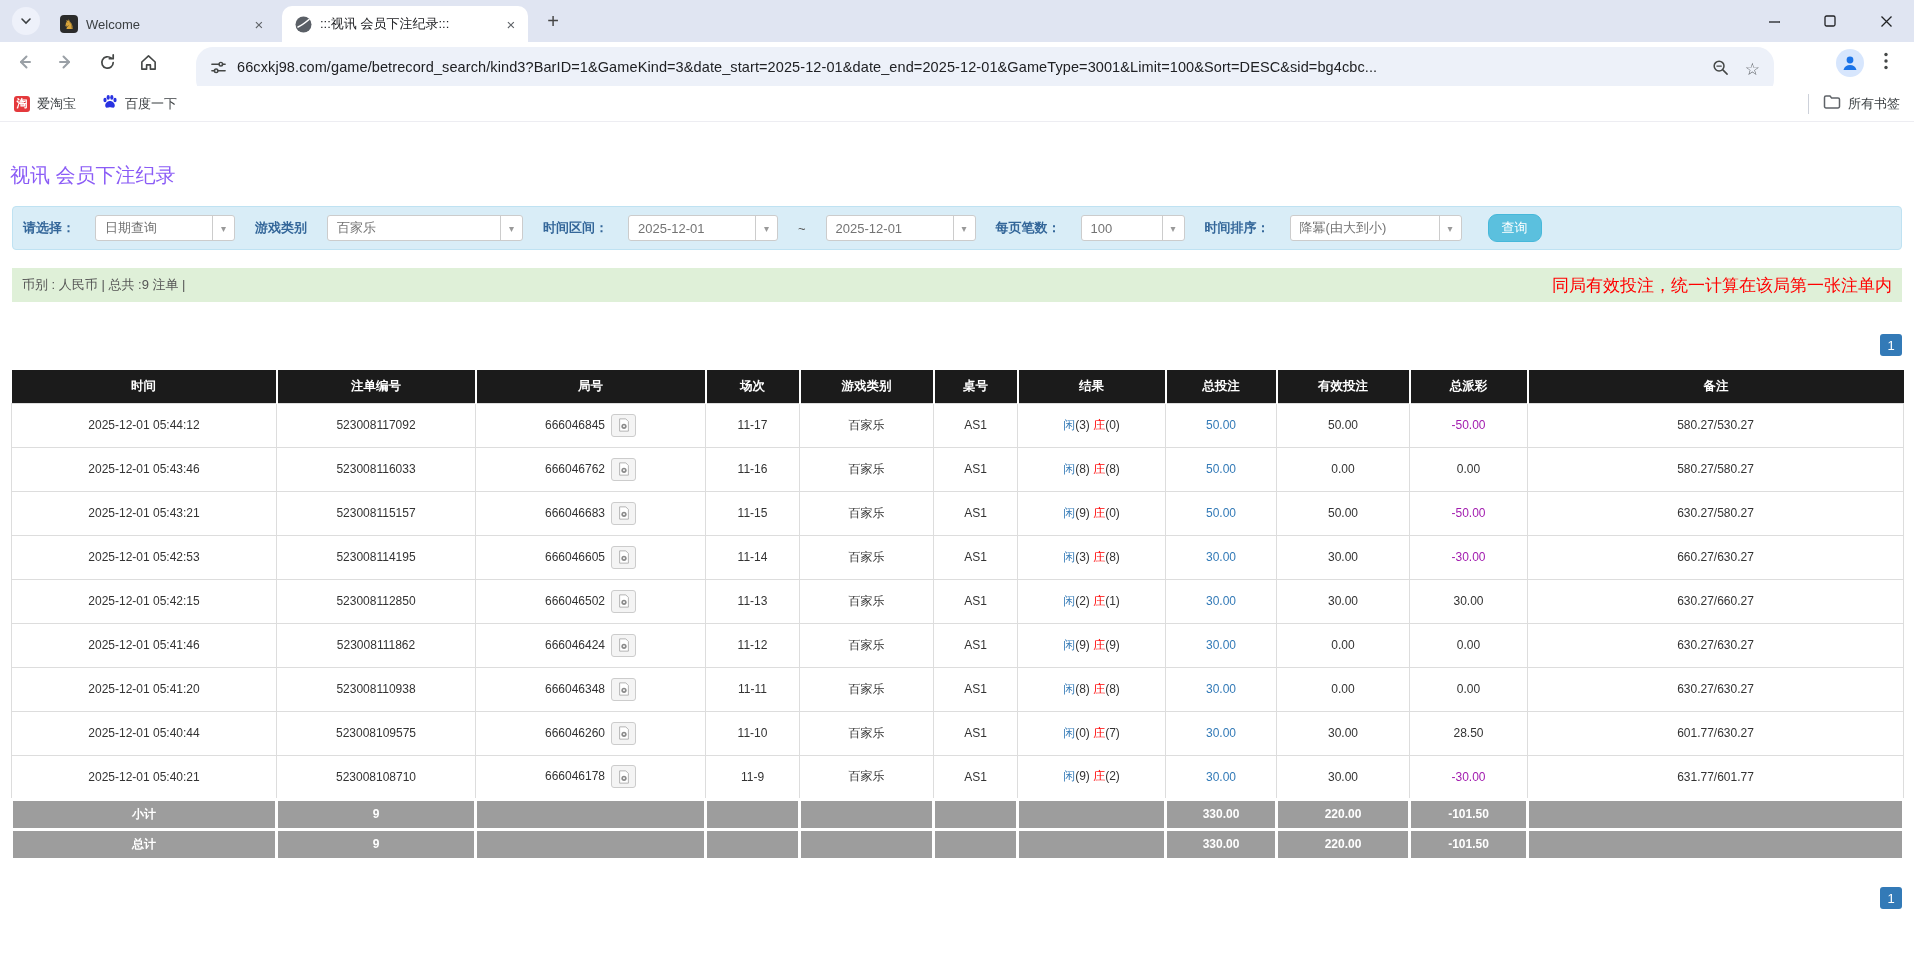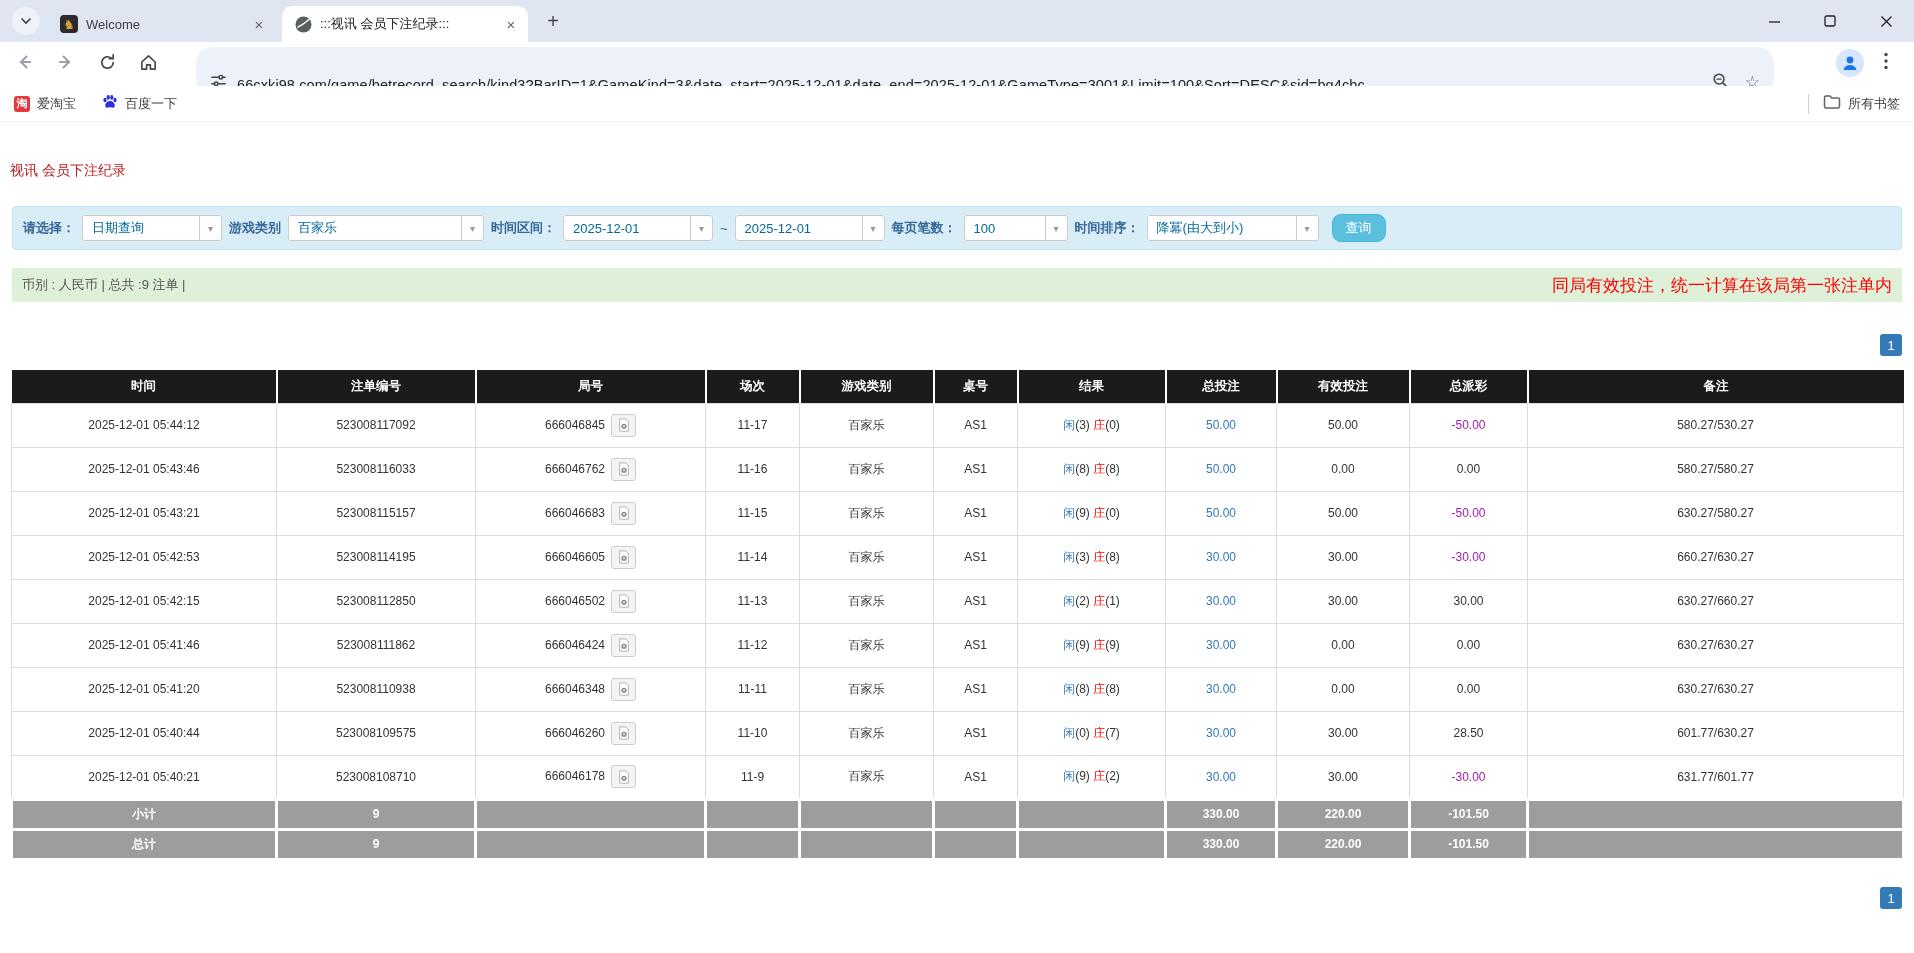--- a/index.html
+++ b/index.html
@@ -20,48 +20,48 @@
                justify-content:center; color:#5f6368; font-size:15px; }
   .new-tab { position:absolute; left:540px; top:8px; width:26px; height:26px; display:flex;
              align-items:center; justify-content:center; color:#444; font-size:20px; }
   .win-controls { position:absolute; right:0; top:0; height:42px; display:flex; }
   .win-btn { width:56px; height:42px; display:flex; align-items:center; justify-content:center; }
 
   .toolbar { position:absolute; top:42px; left:0; width:100%; height:44px; background:#fff; }
   .nav-icons { position:absolute; left:14px; top:52px; display:flex; gap:22px; align-items:center; }
   .nav-icons svg { display:block; }
   .omnibox { position:absolute; left:196px; top:47px; width:1578px; height:50px; border-radius:17px;
-             background:#edf1f9; display:flex; align-items:flex-end; padding:4px 14px; }
+             background:#edf1f9; display:flex; align-items:flex-start; padding:12px 14px; }
   .url-text { flex:1; margin-left:10px; font-size:14.5px; color:#202124; white-space:nowrap;
               overflow:hidden; letter-spacing:0.1px; }
   .omni-icons { display:flex; gap:16px; align-items:center; margin-left:10px; }
   .star { font-size:17px; color:#5f6368; line-height:1; }
   .toolbar-right { position:absolute; right:26px; top:49px; display:flex; gap:20px; align-items:center; }
   .avatar { width:28px; height:28px; border-radius:50%; background:#d7e6fd; display:flex;
             align-items:center; justify-content:center; }
 
   .bookmarks { position:absolute; top:86px; left:0; width:100%; height:36px; background:#fff;
                border-bottom:1px solid #ededf2; display:flex; align-items:center; padding:0 14px; }
   .bm { display:flex; align-items:center; gap:7px; font-size:13px; color:#3c4043; margin-right:26px; }
   .tao-ico { width:16px; height:16px; background:#e4393c; border-radius:3px; color:#fff; font-size:11px;
              font-weight:bold; display:flex; align-items:center; justify-content:center; }
   .bm-right { margin-left:auto; display:flex; align-items:center; gap:14px; }
   .bm-divider { width:1px; height:20px; background:#cdd1da; }
 
   
   .page { position:absolute; top:122px; left:0; width:100%; height:831px; background:#fff; }
-  .page-title { position:absolute; top:40px; left:10px; font-size:14px; color:#b91c1c; font-weight:normal; }
+  .page-title { position:absolute; top:40px; left:10px; font-size:20px; color:#8b5cf6; font-weight:normal; }
 
   .filter-bar { position:absolute; top:84px; left:12px; right:12px; height:44px; background:#d9edf7;
                 border:1px solid #bfe2f2; border-radius:4px; display:flex; align-items:center;
-                padding:4px 10px; gap:7px; font-size:13px; }
+                padding:4px 10px; gap:20px; font-size:13px; }
   .f-label { color:#336699; font-weight:bold; white-space:nowrap; }
   .sel { background:#fff; border:1px solid #ccc; border-radius:3px; height:26px; display:flex;
          align-items:center; overflow:hidden; }
-  .sel-text { padding:0 9px; color:#0369a1; flex:1; white-space:nowrap; }
+  .sel-text { padding:0 9px; color:#737373; flex:1; white-space:nowrap; }
   .sel-arrow { width:22px; align-self:stretch; border-left:1px solid #ccc; display:flex;
                align-items:center; justify-content:center; color:#999; font-size:10px; }
   .w1{width:140px}.w2{width:196px}.w3{width:150px}.w4{width:104px}.w5{width:172px}
   .tilde { color:#555; }
   .search-btn { background:#5bc0de; color:#fff; border:1px solid #46b8da; border-radius:9px; height:28px;
                 padding:0 13px; font-size:13px; margin-left:6px; display:flex; align-items:center; }
 
   .summary-bar { position:absolute; top:146px; left:12px; right:12px; height:34px; background:#dff0d8;
                  display:flex; align-items:center; justify-content:space-between; padding:0 10px;
                  font-size:13px; color:#555; }

